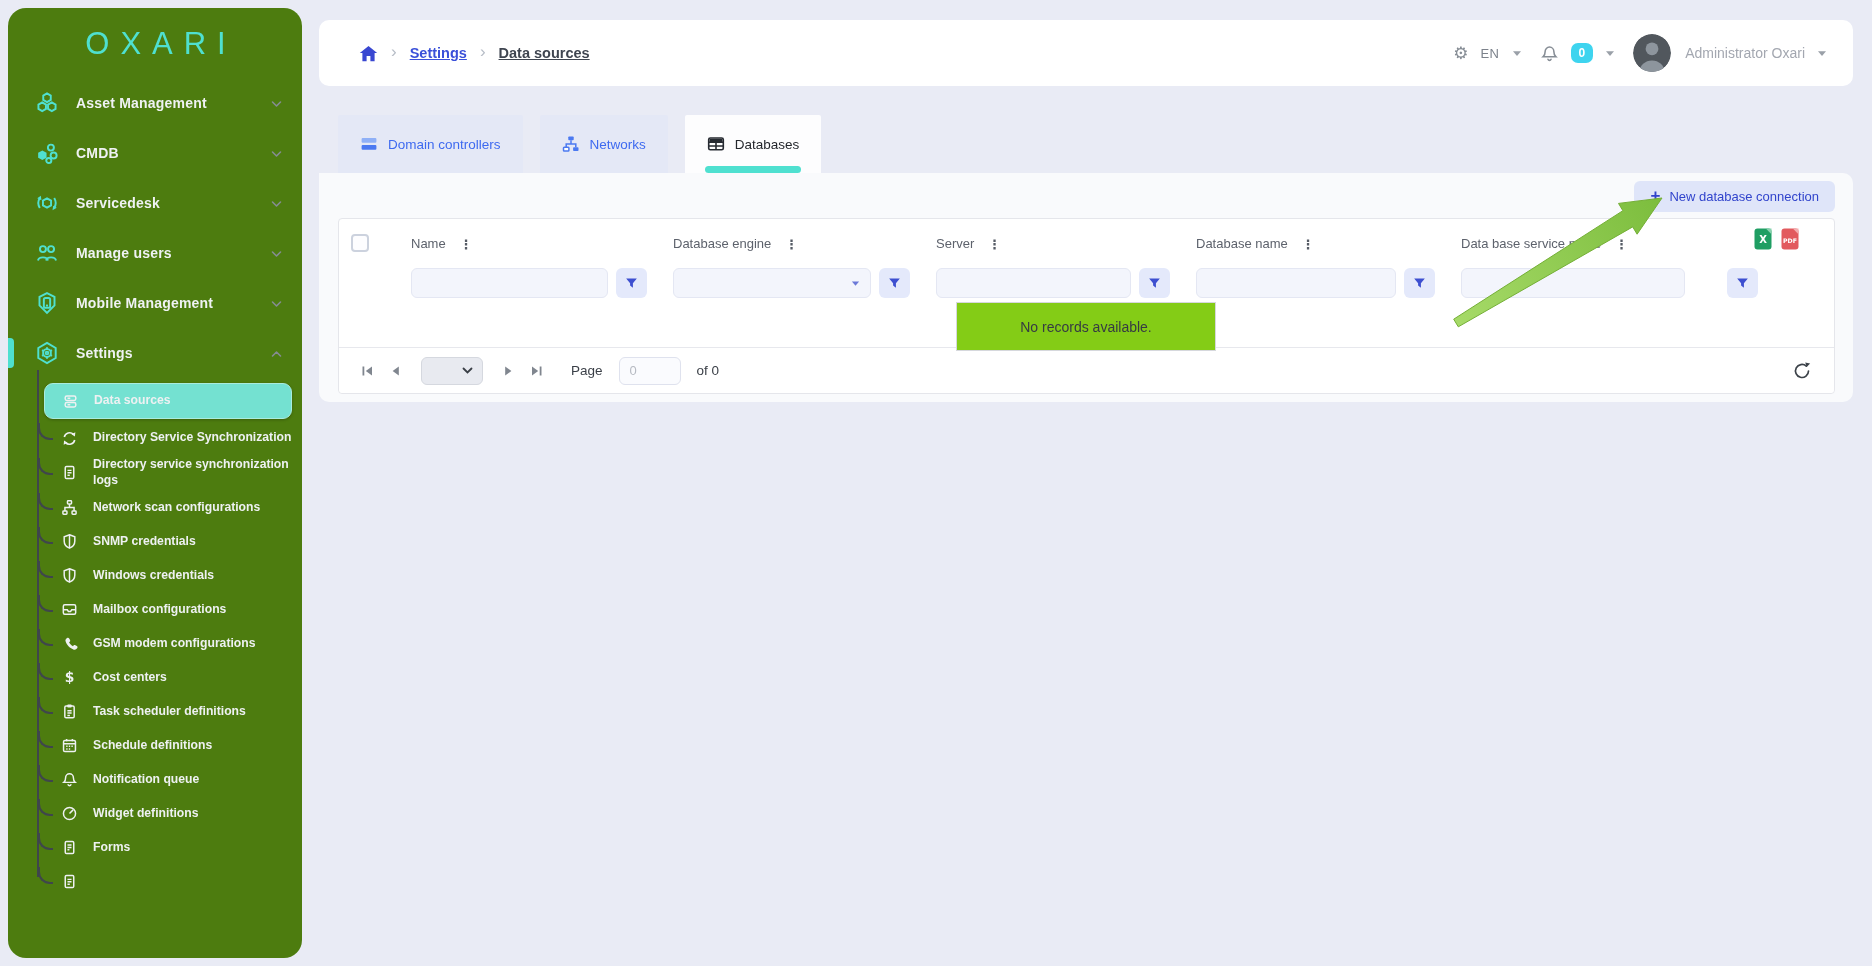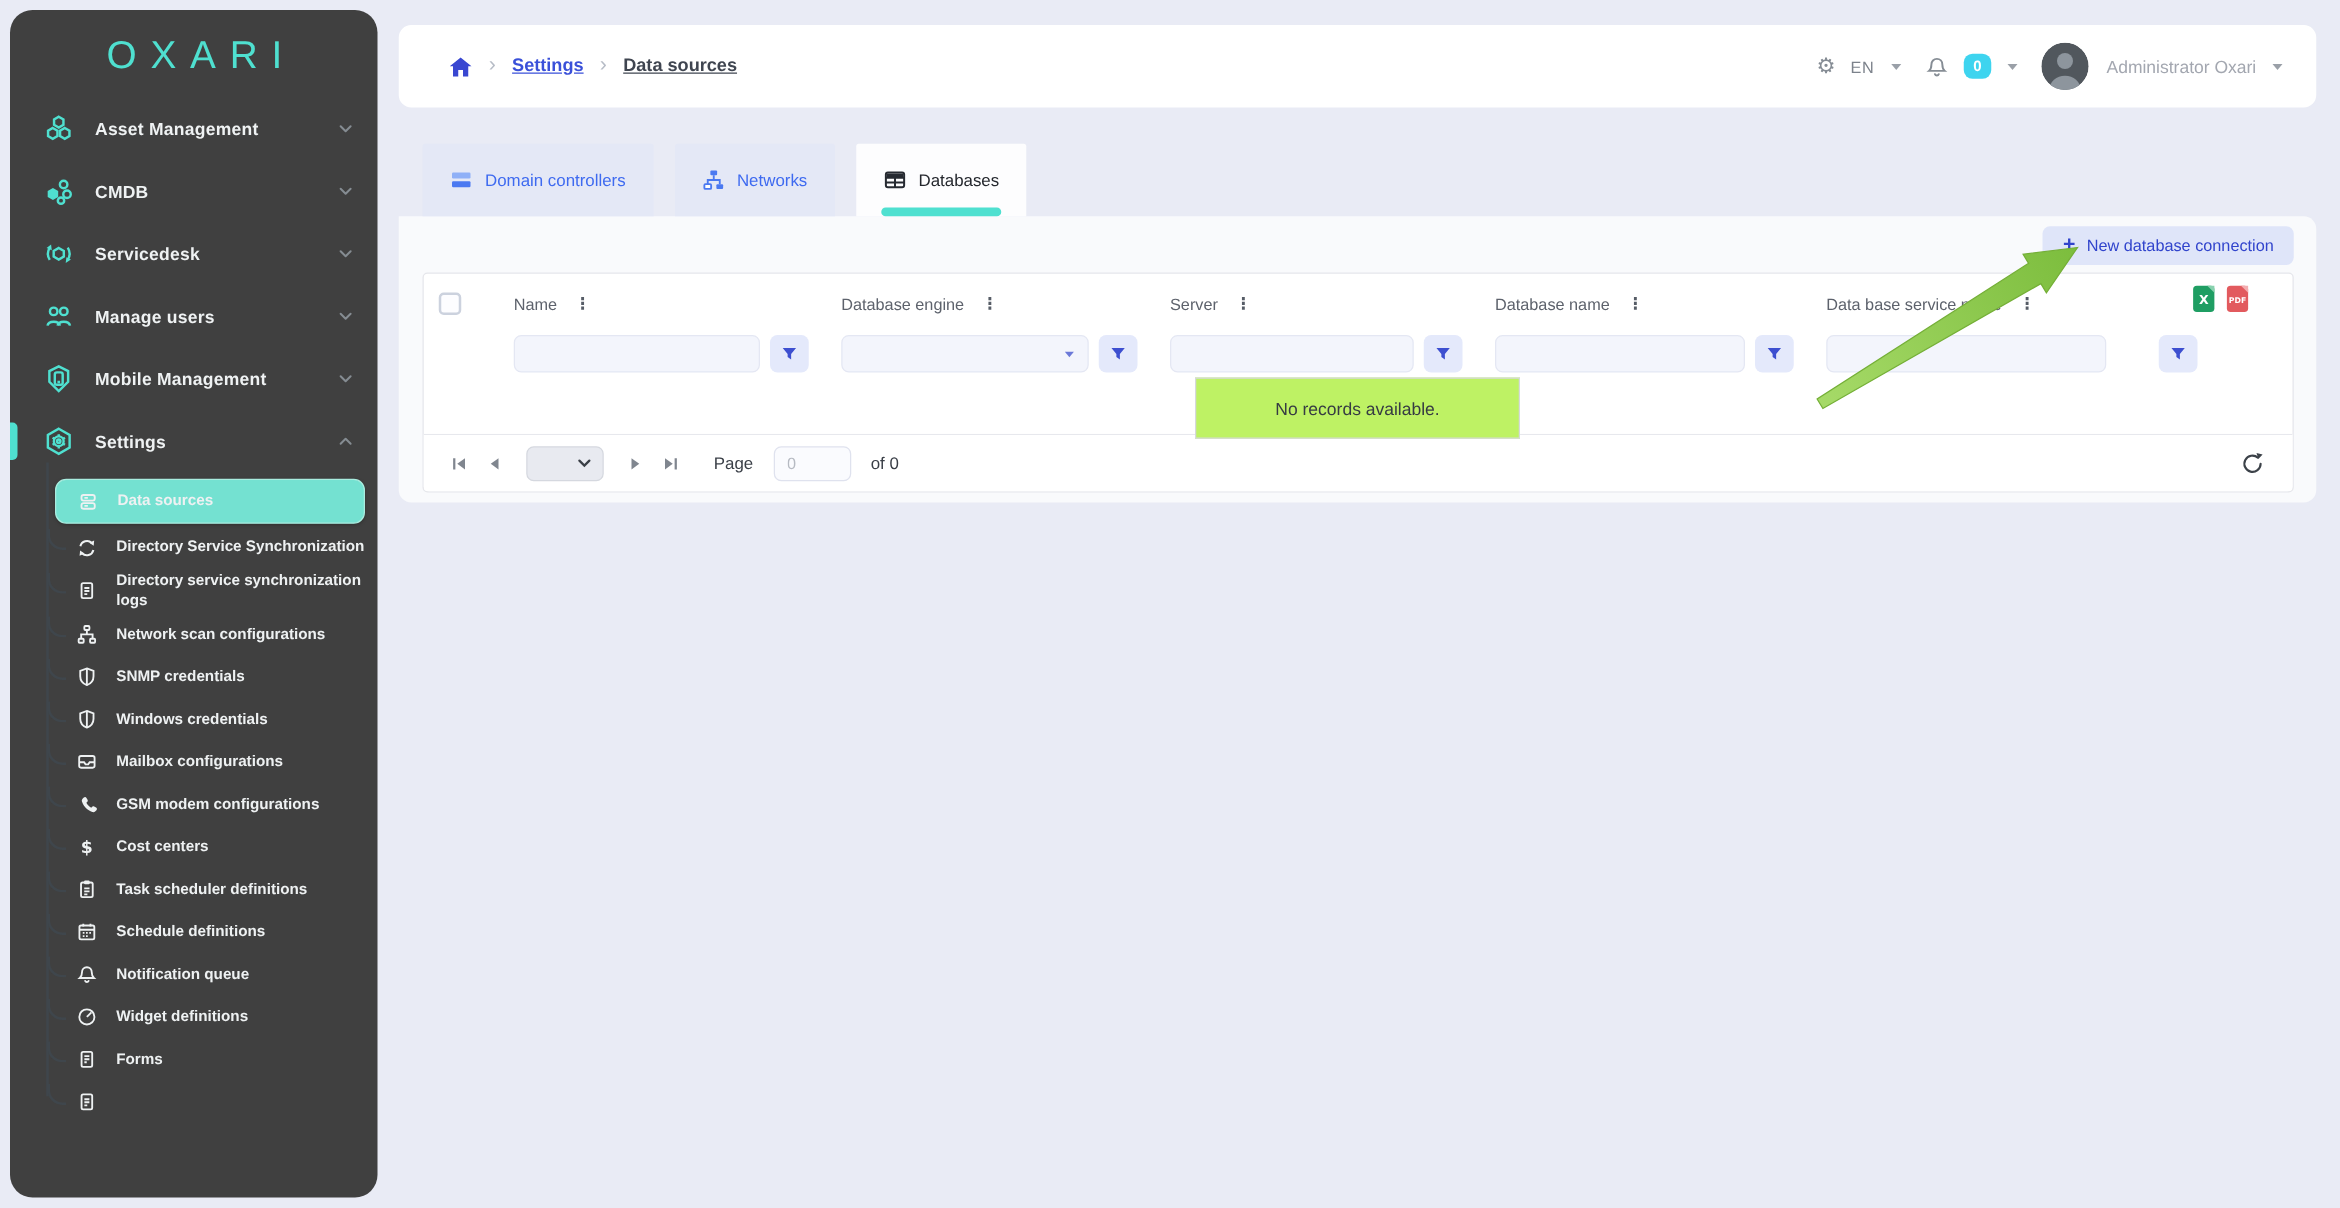--- a/index.html
+++ b/index.html
@@ -2,21 +2,21 @@
 <html style="--accent: #4fe0d0; --badge: #3ed4ef; --link: #3a50d9;"><head>
 <meta charset="utf-8">
 <style>
   * { margin:0; padding:0; box-sizing:border-box; }
   html,body { width:1872px; height:966px; }
   body { background:#e9ebf5; font-family:"Liberation Sans", sans-serif; position:relative; overflow:hidden; }
   .ic { display:inline-flex; align-items:center; justify-content:center; }
   .ic svg { display:block; }
 
   
-  .sidebar { position:absolute; left:8px; top:8px; bottom:8px; width:294px; background:#404040; border-radius:18px; overflow:hidden; z-index:2; }
+  .sidebar { position:absolute; left:8px; top:8px; bottom:8px; width:294px; background:#4d7c0f; border-radius:18px; overflow:hidden; z-index:2; }
   .logo { margin-top:18px; text-align:center; color:var(--accent,#4fe0d0); font-size:31px; letter-spacing:11px; padding-left:12px; font-weight:400; }
   .nav { margin-top:16px; }
   .nav-item { position:relative; height:50px; display:flex; align-items:center; padding:0 20px 0 26px; cursor:pointer; }
   .nav-item .ic { width:26px; height:26px; color:var(--accent,#4fe0d0); margin-right:16px; flex:none; }
   .nav-label { flex:1; color:#eff2f3; font-size:14px; font-weight:bold; letter-spacing:.2px; }
   .nav-chev { color:#858c92; }
   .nav-item.active::before { content:""; position:absolute; left:0; top:10px; bottom:10px; width:6px; border-radius:0 4px 4px 0; background:var(--accent,#4fe0d0); }
   .submenu { position:relative; padding-top:2px; }
   .submenu::before { content:""; position:absolute; left:29px; top:-8px; bottom:22px; width:2px; background:#3f464c; }
   .sub-item { position:relative; min-height:34px; display:flex; align-items:center; padding:2px 6px 2px 52px; cursor:pointer; }
@@ -52,31 +52,31 @@
   .panel { position:absolute; left:319px; top:173px; width:1534px; height:229px; background:#f9fafc; border-radius:0 10px 10px 10px; }
   .new-btn { position:absolute; top:8px; right:18px; height:31px; display:flex; align-items:center; gap:9px; background:#dfe5f9; border:none; border-radius:6px; padding:0 16px; color:#3144cc; font-size:13px; font-family:inherit; cursor:pointer; }
   .plus { font-size:17px; font-weight:bold; margin-top:-2px; }
 
   .table-card { position:absolute; left:19px; top:45px; right:18px; bottom:8px; background:#fff; border:1px solid #e5e6eb; border-radius:4px; }
   .exports { position:absolute; top:9px; right:34px; display:flex; gap:7px; z-index:1; }
   .exports .ic { cursor:pointer; }
   .grid-head, .grid-filters { display:grid; grid-template-columns:72px 262px 263px 260px 265px 1fr; align-items:center; }
   .grid-head { height:42px; padding-top:6px; }
   .grid-filters { height:44px; }
-  .th-cell { display:flex; align-items:center; gap:14px; }
+  .th-cell { display:flex; align-items:flex-end; gap:14px; }
   .th-label { font-size:13px; color:#5d626c; }
   .dots { color:#565c66; font-size:13px; font-weight:bold; line-height:1; cursor:pointer; font-family:"DejaVu Sans", sans-serif; }
   .checkbox { width:18px; height:18px; border:2px solid #ccd2de; border-radius:4px; background:#fdfdff; margin-left:12px; cursor:pointer; display:block; }
   .filter-cell { display:flex; align-items:center; gap:8px; padding-right:26px; }
   .filter-cell.last { gap:42px; padding-right:76px; }
   .f-input { flex:1; height:30px; background:#f3f5fc; border:1px solid #e4e7f3; border-radius:6px; display:flex; align-items:center; padding:0 10px; }
   .f-input input { border:none; background:transparent; outline:none; width:100%; height:100%; font-family:inherit; font-size:13px; color:#3a3f47; }
   .f-btn { width:31px; height:30px; flex:none; background:#e4e9fb; border:none; border-radius:6px; display:flex; align-items:center; justify-content:center; cursor:pointer; }
 
-  .empty-box { position:absolute; left:617px; top:83px; width:260px; height:49px; background:#bef264; border:1px solid #d6d8dd; display:flex; align-items:center; justify-content:center; font-size:14px; color:#363b43; z-index:2; }
+  .empty-box { position:absolute; left:617px; top:83px; width:260px; height:49px; background:#84cc16; border:1px solid #d6d8dd; display:flex; align-items:center; justify-content:center; font-size:14px; color:#363b43; z-index:2; }
 
   .pagebar { position:absolute; left:0; right:0; bottom:0; height:46px; border-top:1px solid #e7e8ed; display:flex; align-items:center; padding:0 22px; gap:16px; background:#fff; border-radius:0 0 4px 4px; }
   .pg-ic { display:flex; cursor:pointer; }
   .pg-select { width:62px; height:28px; background:#e8eaf0; border:1px solid #d5d8df; border-radius:6px; display:flex; align-items:center; justify-content:flex-end; padding:0 9px; cursor:pointer; margin:0 4px; }
   .page-label { color:#3a3f47; font-size:13.5px; margin-left:12px; }
   .page-input { width:62px; height:28px; background:#fafbfe; border:1px solid #dfe2ee; border-radius:6px; color:#b6bac2; font-size:13px; padding:0 10px; font-family:inherit; outline:none; }
   .of-label { color:#3a3f47; font-size:13.5px; }
   .refresh { margin-left:auto; cursor:pointer; display:flex; }
 
   .arrow-overlay { position:absolute; inset:0; z-index:6; pointer-events:none; }

